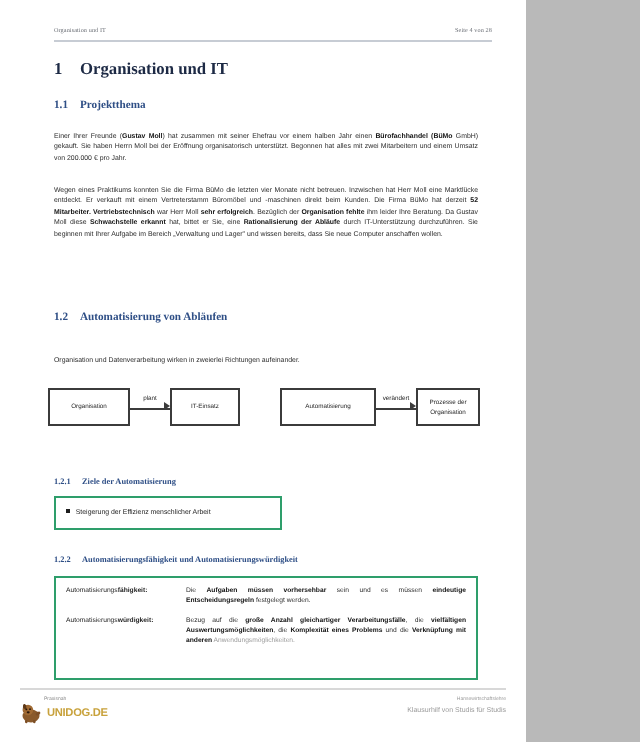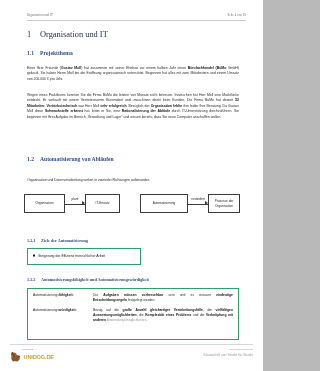--- a/index.html
+++ b/index.html
@@ -51,21 +51,21 @@
     height: 0;
     border-top: 0.8px solid #c7ccd4;
   }
 
   
   .h1 {
     position: absolute;
     left: 27px;
     top: 30px;
     font-family: "Liberation Serif", serif;
-    font-weight: normal;
+    font-weight: bold;
     font-size: 8.4px;
     line-height: 10px;
     color: #1d2a45;
     white-space: nowrap;
   }
   .h1 .num { display: inline-block; width: 13px; }
 
   .h2 {
     position: absolute;
     left: 27px;

